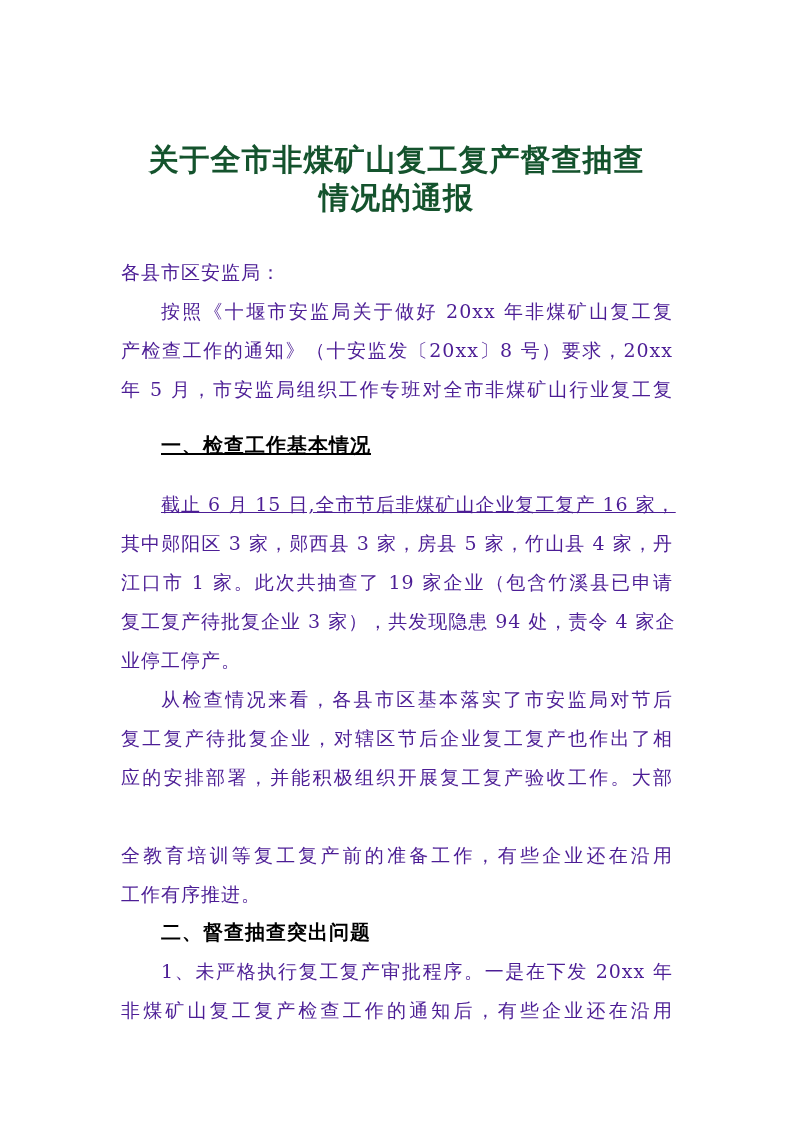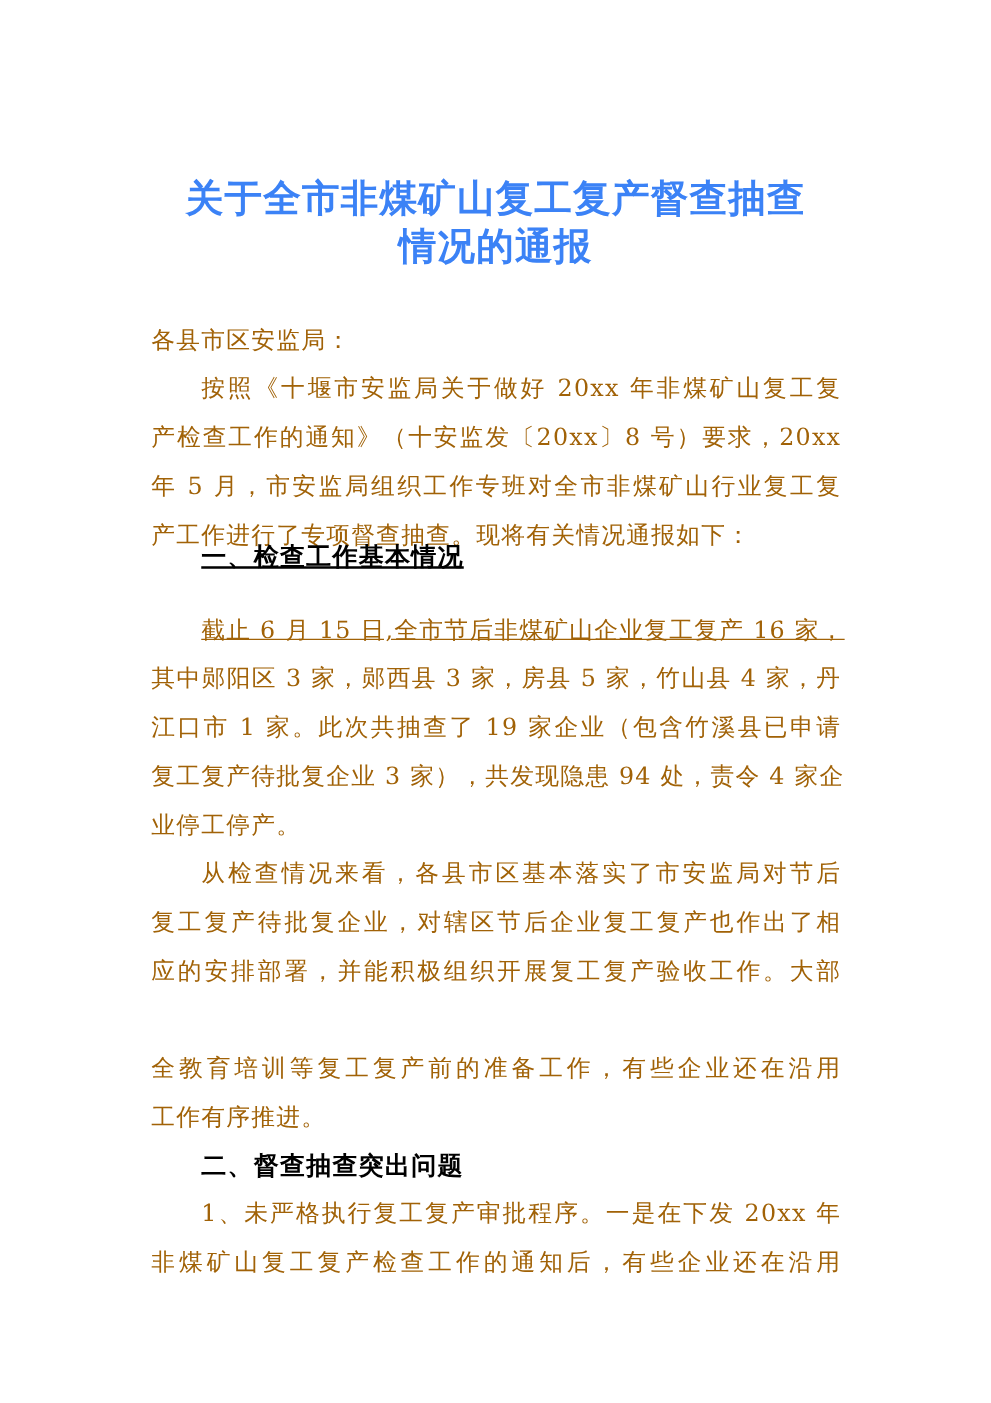--- a/index.html
+++ b/index.html
@@ -1,26 +1,26 @@
 <!DOCTYPE html>
 <html><head>
 <meta charset="utf-8">
 <style>
   html, body { margin: 0; padding: 0; background: #ffffff; }
   body { width: 793px; height: 1122px; position: relative; overflow: hidden; }
   .page { position: absolute; left: 0; top: 0; width: 793px; height: 1122px; background: #fff; }
   .title {
     position: absolute; left: 100px; width: 593px; text-align: center;
     font-family: "DejaVu Sans", sans-serif; font-weight: bold; font-size: 30px;
-    color: #3b82f6; letter-spacing: 1px; line-height: 40px;
+    color: #14532d; letter-spacing: 1px; line-height: 40px;
   }
   .line {
     position: absolute; left: 121px; width: 552px;
     font-family: "DejaVu Serif", "Liberation Serif", serif; font-size: 19px;
-    color: #a16207; line-height: 26px; height: 26px; white-space: nowrap;
+    color: #4c1d95; line-height: 26px; height: 26px; white-space: nowrap;
     text-align: justify; text-align-last: justify; letter-spacing: 1px;
   }
   .line.indent { left: 161px; width: 512px; }
   .line.short { text-align-last: left; }
   .heading {
     position: absolute; left: 161px;
     font-family: "DejaVu Sans", sans-serif; font-weight: bold; font-size: 20px;
     color: #000; line-height: 26px; letter-spacing: 1px;
   }
 </style>
@@ -30,21 +30,20 @@
 <div class="page">
 
   <div class="title" style="top:140px;">关于全市非煤矿山复工复产督查抽查</div>
   <div class="title" style="top:178px;">情况的通报</div>
 
   <div class="line short" style="top:259px;">各县市区安监局：</div>
 
   <div class="line indent" style="top:298px;">按照《十堰市安监局关于做好 20xx 年非煤矿山复工复</div>
   <div class="line" style="top:337px;">产检查工作的通知》（十安监发〔20xx〕8 号）要求，20xx</div>
   <div class="line" style="top:376px;">年 5 月，市安监局组织工作专班对全市非煤矿山行业复工复</div>
-  <div class="line short" style="top:415px;">产工作进行了专项督查抽查。现将有关情况通报如下：</div>
 
   <div class="heading" style="top:432px;text-decoration:underline;">一、检查工作基本情况</div>
 
   <div class="line indent" style="top:491px;text-decoration:underline;">截止 6 月 15 日,全市节后非煤矿山企业复工复产 16 家，</div>
   <div class="line" style="top:530px;">其中郧阳区 3 家，郧西县 3 家，房县 5 家，竹山县 4 家，丹</div>
   <div class="line" style="top:569px;">江口市 1 家。此次共抽查了 19 家企业（包含竹溪县已申请</div>
   <div class="line" style="top:608px;">复工复产待批复企业 3 家），共发现隐患 94 处，责令 4 家企</div>
   <div class="line short" style="top:647px;">业停工停产。</div>
 
   <div class="line indent" style="top:686px;">从检查情况来看，各县市区基本落实了市安监局对节后</div>

